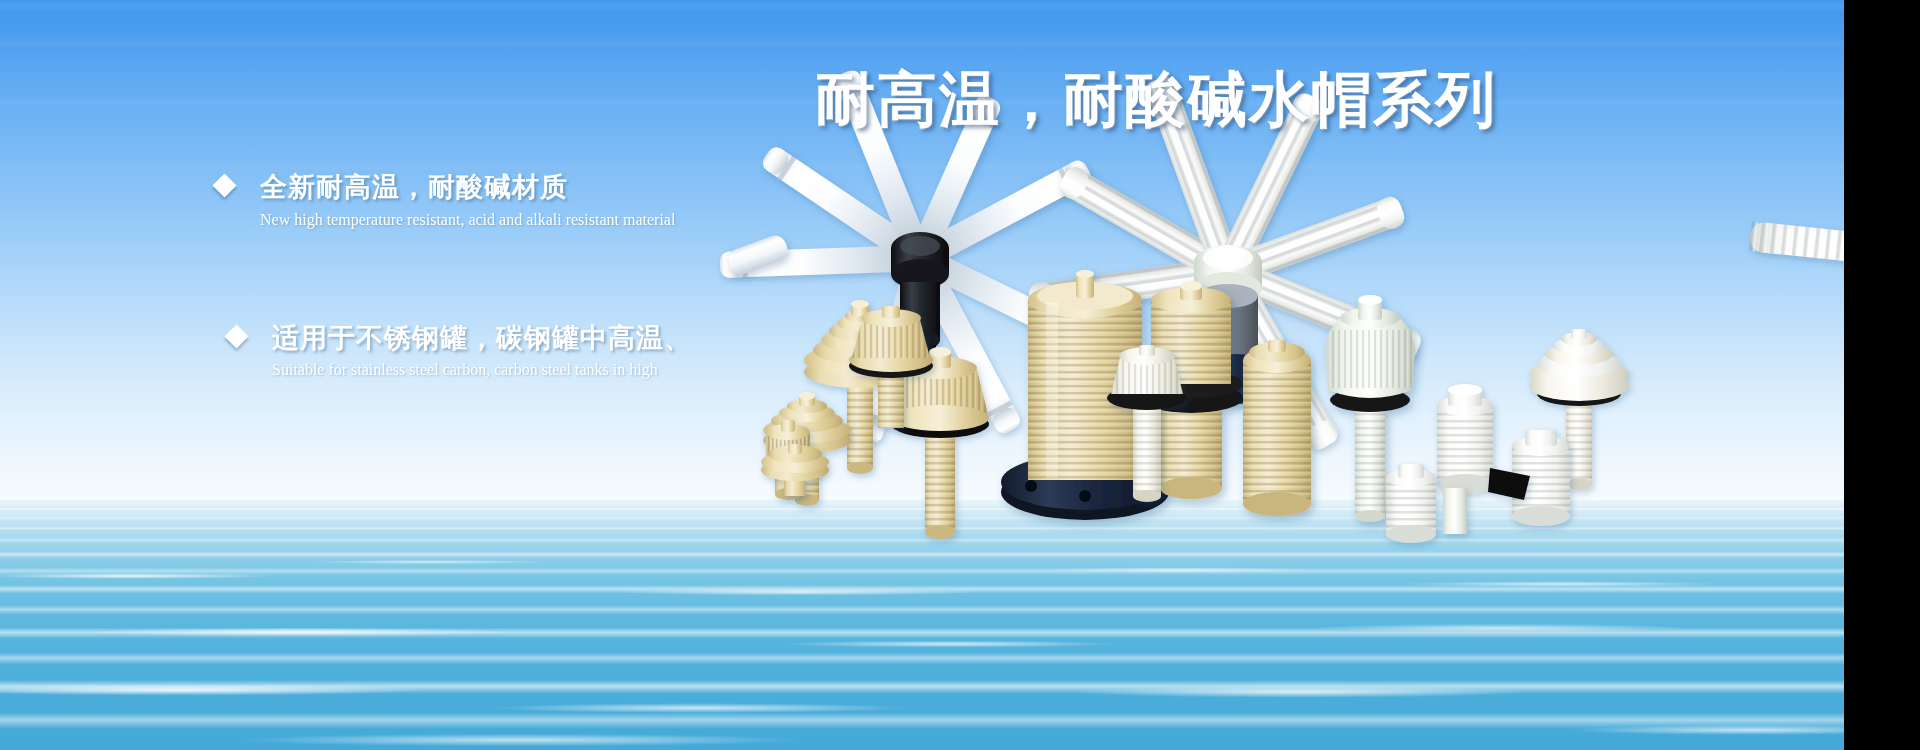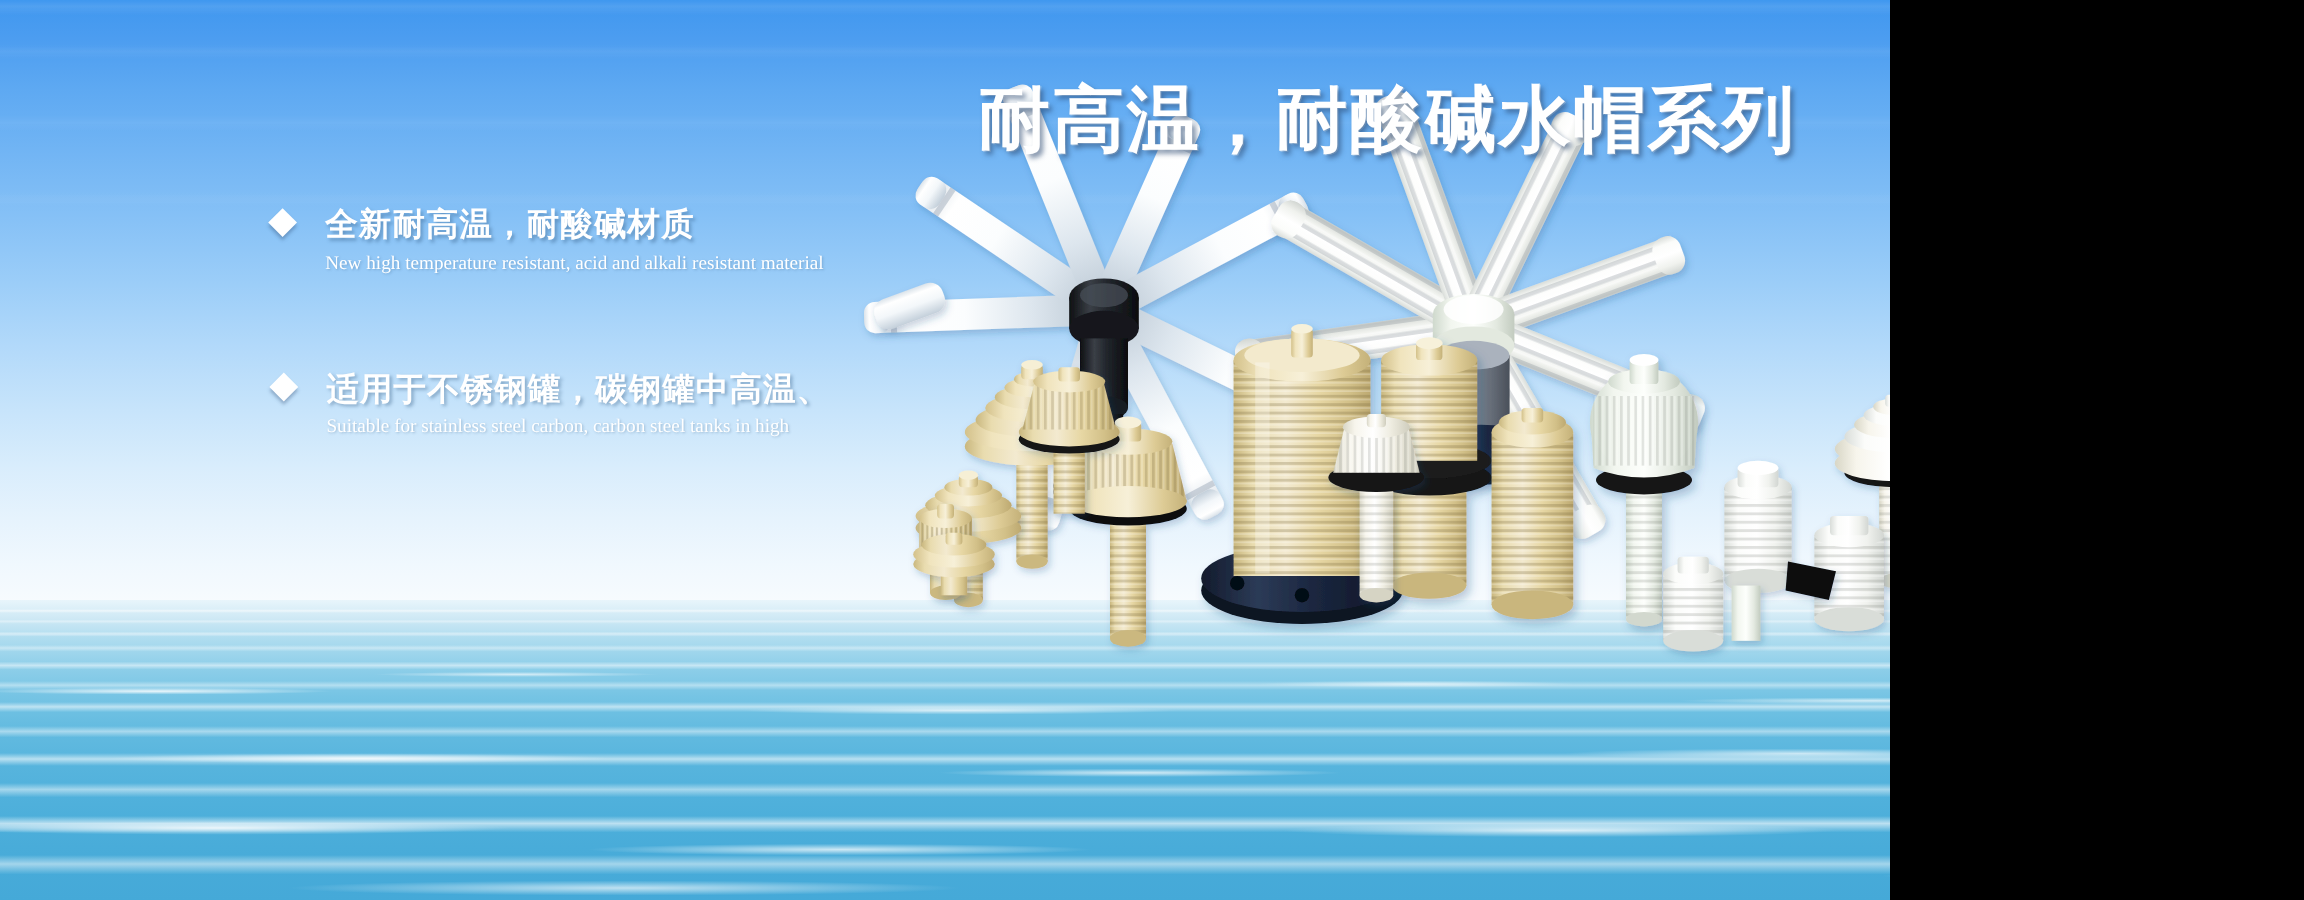--- a/index.html
+++ b/index.html
@@ -1,20 +1,20 @@
 <!DOCTYPE html>
 <html><head>
 <meta charset="utf-8">
 <style>
   * { margin:0; padding:0; box-sizing:border-box; }
   html,body { width:1920px; height:750px; overflow:hidden; }
   body { font-family:"Liberation Sans", sans-serif; background:#000; }
 
   #banner {
-    position:relative; width:1575px; height:750px; overflow:hidden;
+    position:relative; width:1844px; height:750px; overflow:hidden;
   }
 
   
   .sky {
     position:absolute; left:0; top:0; width:1920px; height:534px;
     background:linear-gradient(to bottom,
       #3f97ef 0%,
       #4c9df0 6%,
       #5ea9f2 14%,
       #72b5f4 24%,
@@ -95,22 +95,22 @@
   
   .title {
     position:absolute; left:815px; top:60px;
     font-size:60px; font-weight:700; color:#ffffff;
     letter-spacing:2px; white-space:nowrap;
     text-shadow: 3px 3px 4px rgba(40,70,110,0.55), 1px 1px 0 rgba(255,255,255,0.4);
     font-family:"Liberation Sans","DejaVu Sans",sans-serif;
   }
 
   .bullet-block { position:absolute; }
-  #bullet-1 { left:227px; top:168px; }
-  #bullet-2 { left:228px; top:305px; }
+  #bullet-1 { left:216px; top:168px; }
+  #bullet-2 { left:228px; top:319px; }
 
   .diamond {
     position:absolute; left:0; top:9px; width:17px; height:17px;
     background:#ffffff; transform:rotate(45deg);
     box-shadow:2px 2px 3px rgba(40,70,110,0.35);
   }
   .bullet-cn {
     margin-left:44px;
     font-size:27px; font-weight:700; color:#ffffff; line-height:38px;
     letter-spacing:1px; white-space:nowrap;

